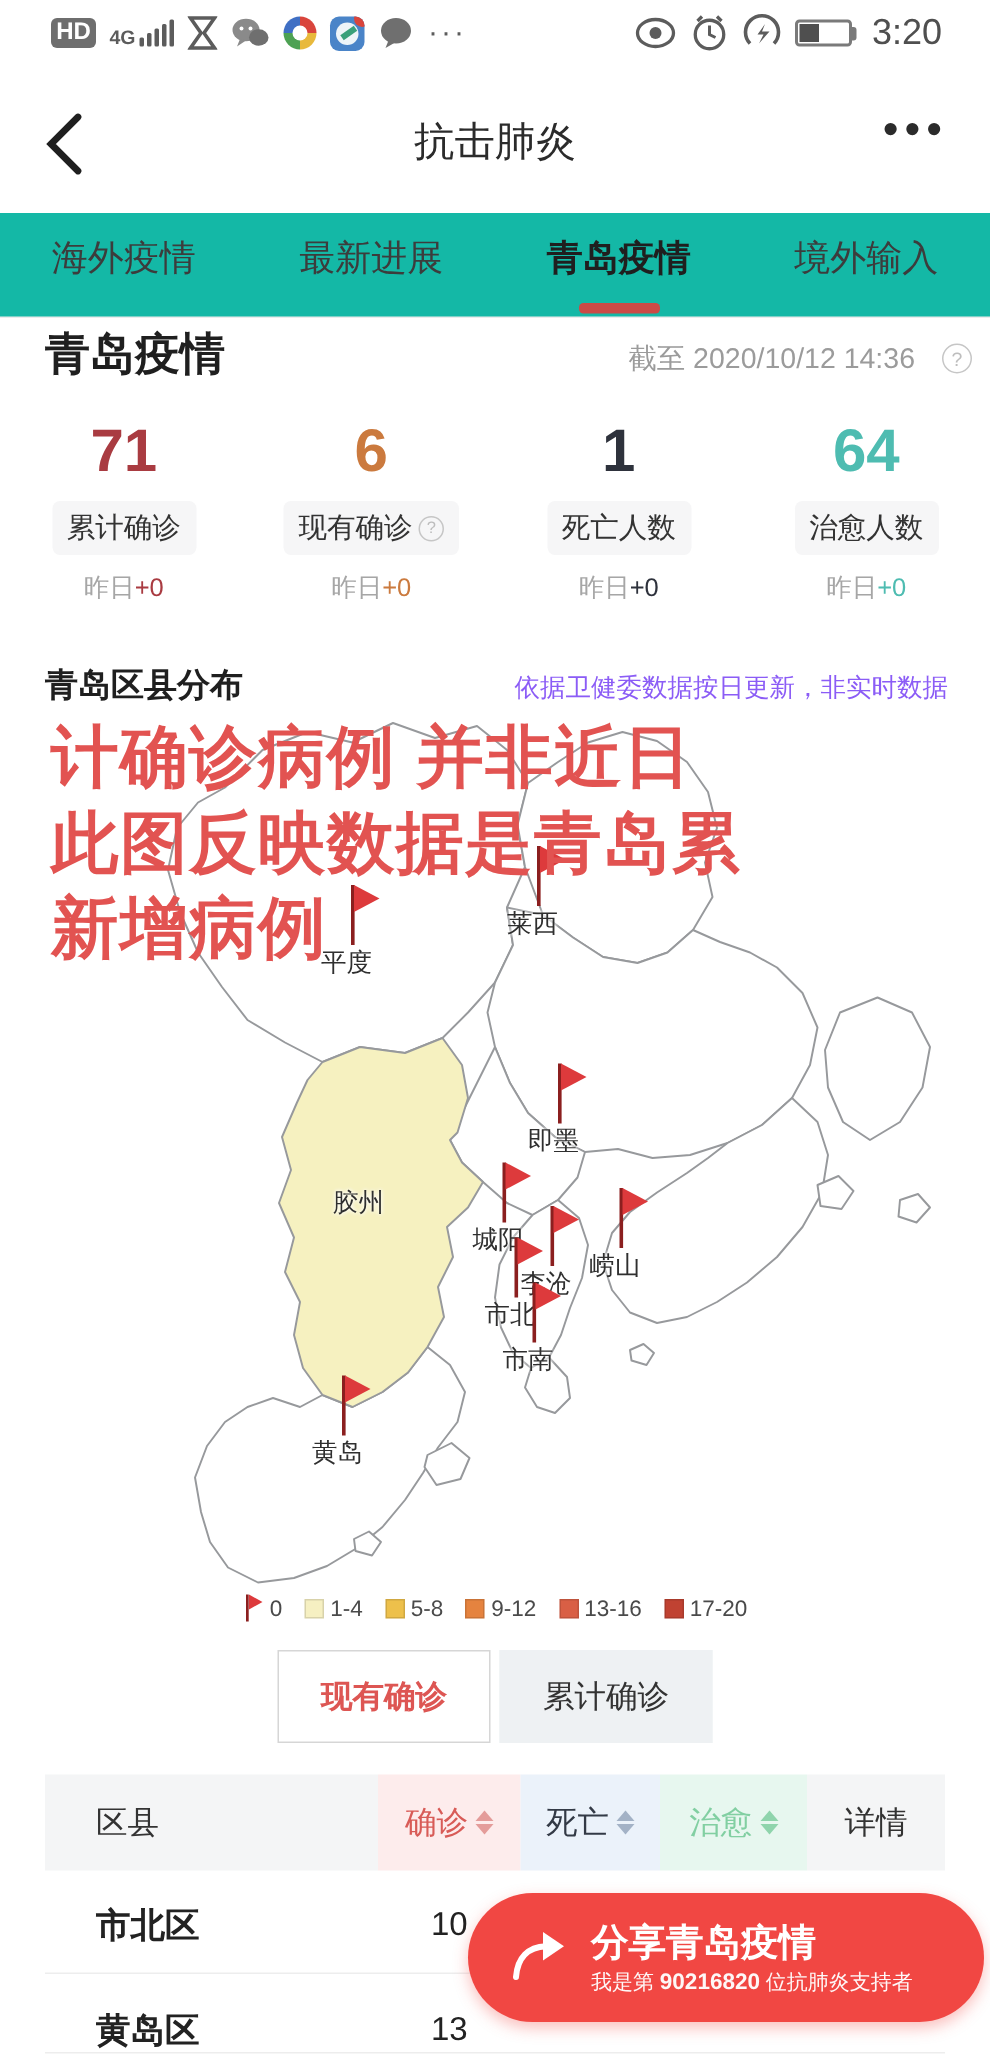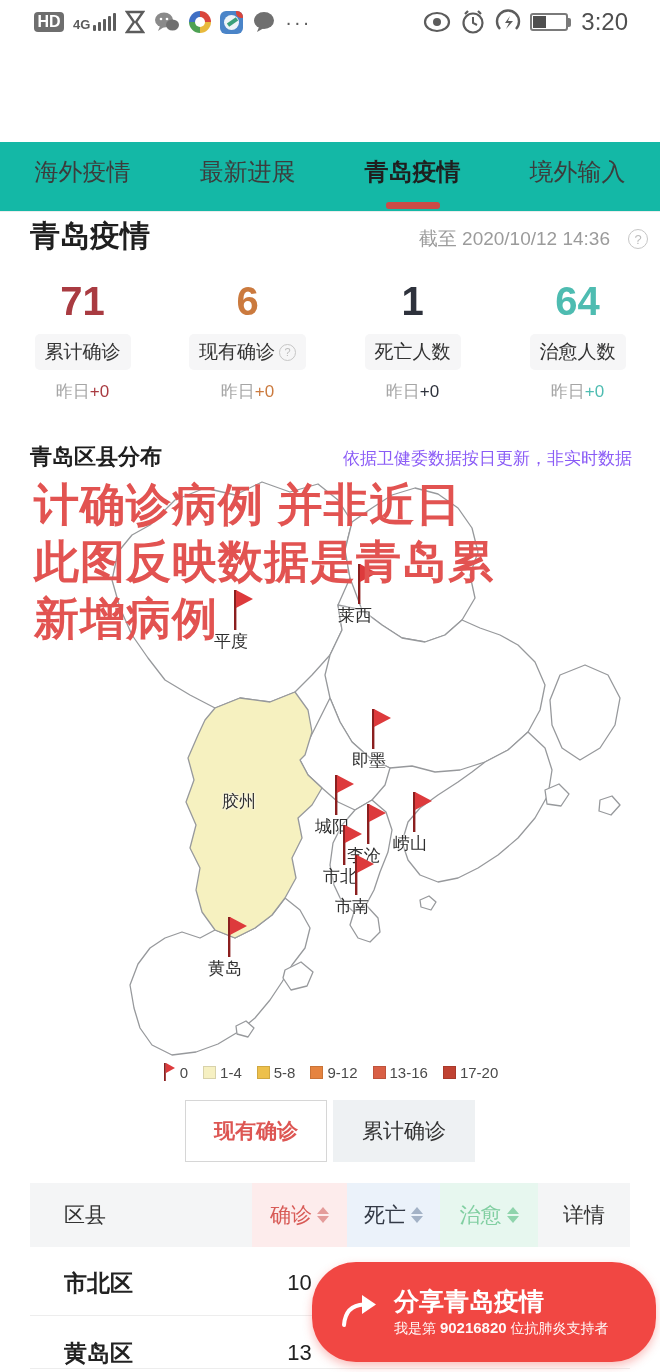--- a/index.html
+++ b/index.html
@@ -79,21 +79,21 @@
   .sorter i { display:block; width:0; height:0; border-left:6px solid transparent; border-right:6px solid transparent; }
   .sorter .up { border-bottom:7px solid currentColor; }
   .sorter .dn { border-top:7px solid currentColor; }
   .sort-conf { color:#e49c9a; } .sort-death { color:#a3b2c6; } .sort-cure { color:#8fd4ac; }
   .trow { position:absolute; left:30px; width:600px; height:66px; display:flex; align-items:center; }
   .trow .d-name { width:222px; padding-left:34px; font-size:23px; font-weight:bold; color:#222; }
   .trow .d-conf { width:95px; text-align:center; font-size:22px; color:#222; }
   .row-div { position:absolute; left:30px; width:600px; height:0; border-top:1px solid #ededed; }
 
   
-  .share-btn { position:absolute; left:312px; top:1262px; width:344px; height:100px; background:#f14743; border-radius:44px; box-shadow:0 4px 10px rgba(241,71,67,.35); display:flex; align-items:center; padding-left:26px; z-index:9; }
+  .share-btn { position:absolute; left:312px; top:1262px; width:344px; height:86px; background:#f14743; border-radius:44px; box-shadow:0 4px 10px rgba(241,71,67,.35); display:flex; align-items:center; padding-left:26px; z-index:9; }
   .share-txt { margin-left:14px; color:#fff; }
   .share-main { font-size:25px; font-weight:bold; line-height:1.2; }
   .share-sub { font-size:14px; margin-top:3px; opacity:.96; }
   .share-sub b { font-size:15px; }
 
   .icon-svg { display:block; }
 </style>
 </head>
 <body>
 
@@ -153,20 +153,27 @@
       <span style="display:inline-flex;align-items:center;">
         <span style="display:block;width:38px;height:18px;border:2px solid #7a7a7a;border-radius:3px;position:relative;">
           <span style="position:absolute;left:1px;top:1px;width:13px;height:12px;background:#4f4f4f;"></span>
         </span>
         <span style="display:block;width:3px;height:9px;background:#7a7a7a;border-radius:0 2px 2px 0;"></span>
       </span>
       <span class="sb-time">3:20</span>
     </div>
   </div>
 
+  <div class="app-header">
+    <svg class="back-btn" viewBox="0 0 36 44">
+      <path d="M26 4 L8 22 L26 40" fill="none" stroke="#1f1f1f" stroke-width="4.5" stroke-linecap="round"></path>
+    </svg>
+    <div class="page-title">抗击肺炎</div>
+    <div class="more-btn">•••</div>
+  </div>
 
   <div class="tab-bar">
     <div class="tab"><span>海外疫情</span></div>
     <div class="tab"><span>最新进展</span></div>
     <div class="tab active"><span>青岛疫情</span><span class="tab-underline"></span></div>
     <div class="tab"><span>境外输入</span></div>
   </div>
 
   <div class="summary-title">青岛疫情</div>
   <div class="as-of">

